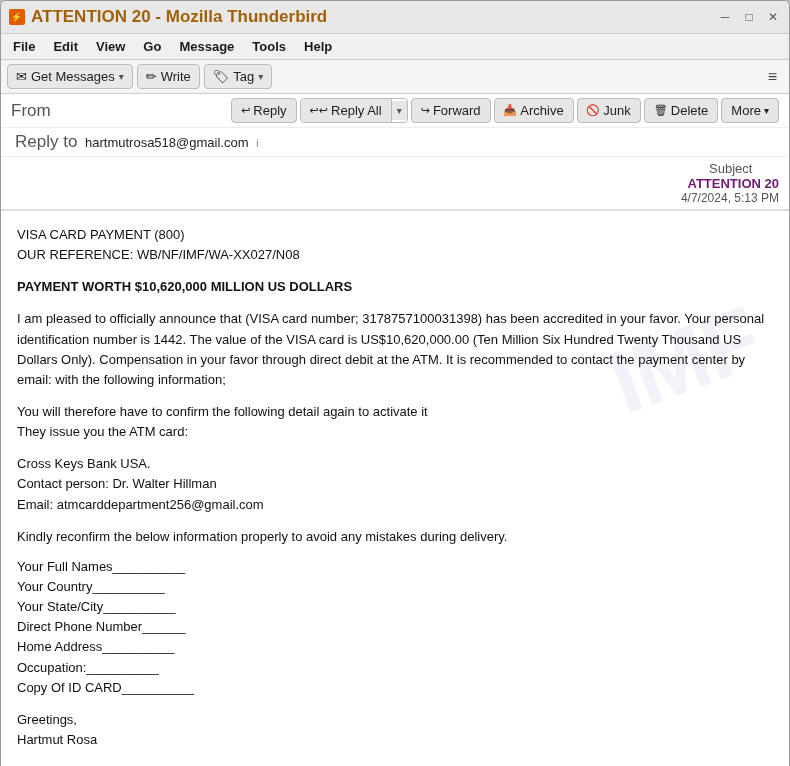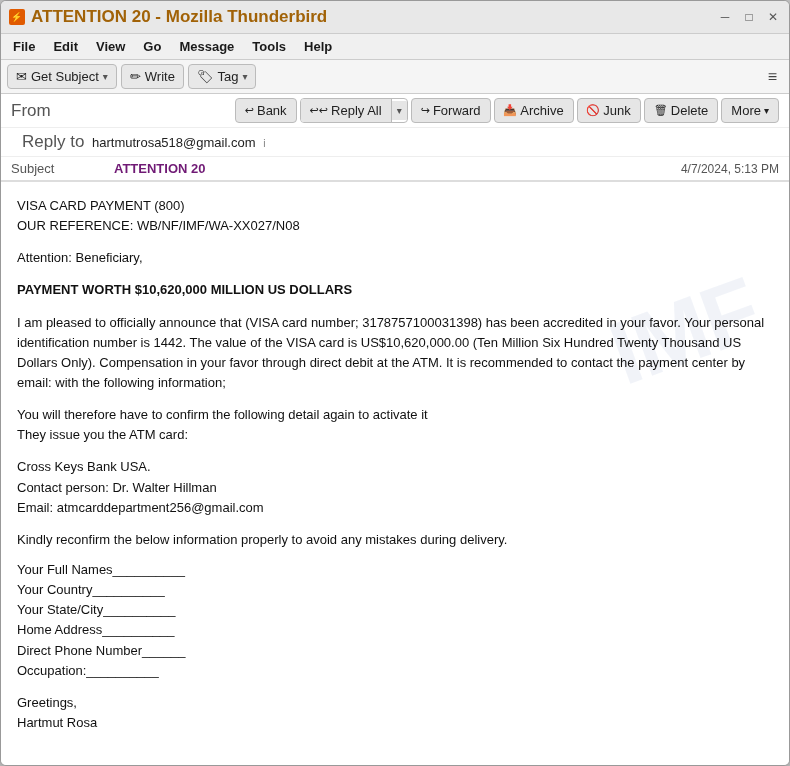--- a/index.html
+++ b/index.html
@@ -116,21 +116,21 @@
       color: #444;
     }
     
     .email-header {
       background: #fff;
       border-bottom: 1px solid #ddd;
     }
     .email-header-row {
       display: flex;
       align-items: center;
-      padding: 4px 21px;
+      padding: 4px 14px;
       border-bottom: 1px solid #eee;
       min-height: 28px;
     }
     .email-header-row:last-child { border-bottom: none; }
     .header-label {
       color: #555;
       font-size: 17px;
       width: 70px;
       flex-shrink: 0;
     }
@@ -177,20 +177,21 @@
       font-size: 10px;
       color: #555;
     }
     
     .subject-row {
       display: flex;
       align-items: flex-end;
       padding: 4px 10px;
       background: #fff;
       border-bottom: 1px solid #ddd;
+      flex-direction: column;
     }
     .subject-label { color: #555; font-size: 13px; width: 70px; }
     .subject-value { font-size: 13px; color: #701a75; flex: 1; font-weight: bold; margin-left: 33px; }
     .subject-date { font-size: 12px; color: #555; }
     
     .email-body {
       background: #fff;
       flex: 1;
       padding: 14px 16px;
       font-size: 13px;
@@ -244,21 +245,21 @@
     <span class="menu-item">View</span>
     <span class="menu-item">Go</span>
     <span class="menu-item">Message</span>
     <span class="menu-item">Tools</span>
     <span class="menu-item">Help</span>
   </div>
 
   <div class="toolbar">
     <button class="toolbar-btn">
       <span>✉</span>
-      <span>Get Subject</span>
+      <span>Get Messages</span>
       <span class="arrow">▾</span>
     </button>
     <button class="toolbar-btn">
       <span>✏</span>
       <span>Write</span>
     </button>
     <button class="toolbar-btn">
       <span>🏷</span>
       <span>Tag</span>
       <span class="arrow">▾</span>
@@ -267,21 +268,21 @@
     <span class="toolbar-hamburger">≡</span>
   </div>
 
   <div class="email-header">
     <div style="display:flex; align-items:center; padding: 4px 10px; border-bottom:1px solid #eee; background:#fff;">
       <span class="header-label">From</span>
 
       <div style="display:flex; gap:3px; margin-left:auto;">
         <button class="action-btn">
           <span style="font-size:11px;">↩</span>
-          <span>Bank</span>
+          <span>Reply</span>
         </button>
         <div class="action-btn-split">
           <div class="action-btn-main">
             <span style="font-size:11px;">↩↩</span>
             <span>Reply All</span>
           </div>
           <div class="action-btn-arrow">▾</div>
         </div>
         <button class="action-btn">
           <span style="font-size:11px;">↪</span>
@@ -322,23 +323,20 @@
   </div>
 
   <div class="email-body">
     <div class="watermark">IMF</div>
 
     <div class="section">
       <p class="line">VISA CARD PAYMENT (800)</p>
       <p class="line">OUR REFERENCE: WB/NF/IMF/WA-XX027/N08</p>
     </div>
 
-    <div class="section">
-      <p>Attention: Beneficiary,</p>
-    </div>
 
     <div class="section">
       <p style="font-weight:bold;">PAYMENT WORTH $10,620,000 MILLION US DOLLARS</p>
     </div>
 
     <div class="section">
       <p>I am pleased to officially announce that (VISA card number; 3178757100031398) has been accredited in your favor. Your personal identification number is 1442. The value of the VISA card is US$10,620,000.00 (Ten Million Six Hundred Twenty Thousand US Dollars Only). Compensation in your favor through direct debit at the ATM. It is recommended to contact the payment center by email: with the following information;</p>
     </div>
 
     <div class="section">
@@ -350,23 +348,24 @@
       <p class="line">Cross Keys Bank USA.</p>
       <p class="line">Contact person: Dr. Walter Hillman</p>
       <p class="line">Email: atmcarddepartment256@gmail.com</p>
     </div>
 
     <div class="section" style="margin-top:10px;">
       <p>Kindly reconfirm the below information properly to avoid any mistakes during delivery.</p>
       <p class="line">Your Full Names__________</p>
       <p class="line">Your Country__________</p>
       <p class="line">Your State/City__________</p>
+      <p class="line">Direct Phone Number______</p>
       <p class="line">Home Address__________</p>
-      <p class="line">Direct Phone Number______</p>
       <p class="line">Occupation:__________</p>
+      <p class="line">Copy Of ID CARD__________</p>
     </div>
 
     <div class="section" style="margin-top:10px;">
       <p class="line">Greetings,</p>
       <p class="line">Hartmut Rosa</p>
 
     </div>
   </div>
 </div>
 

